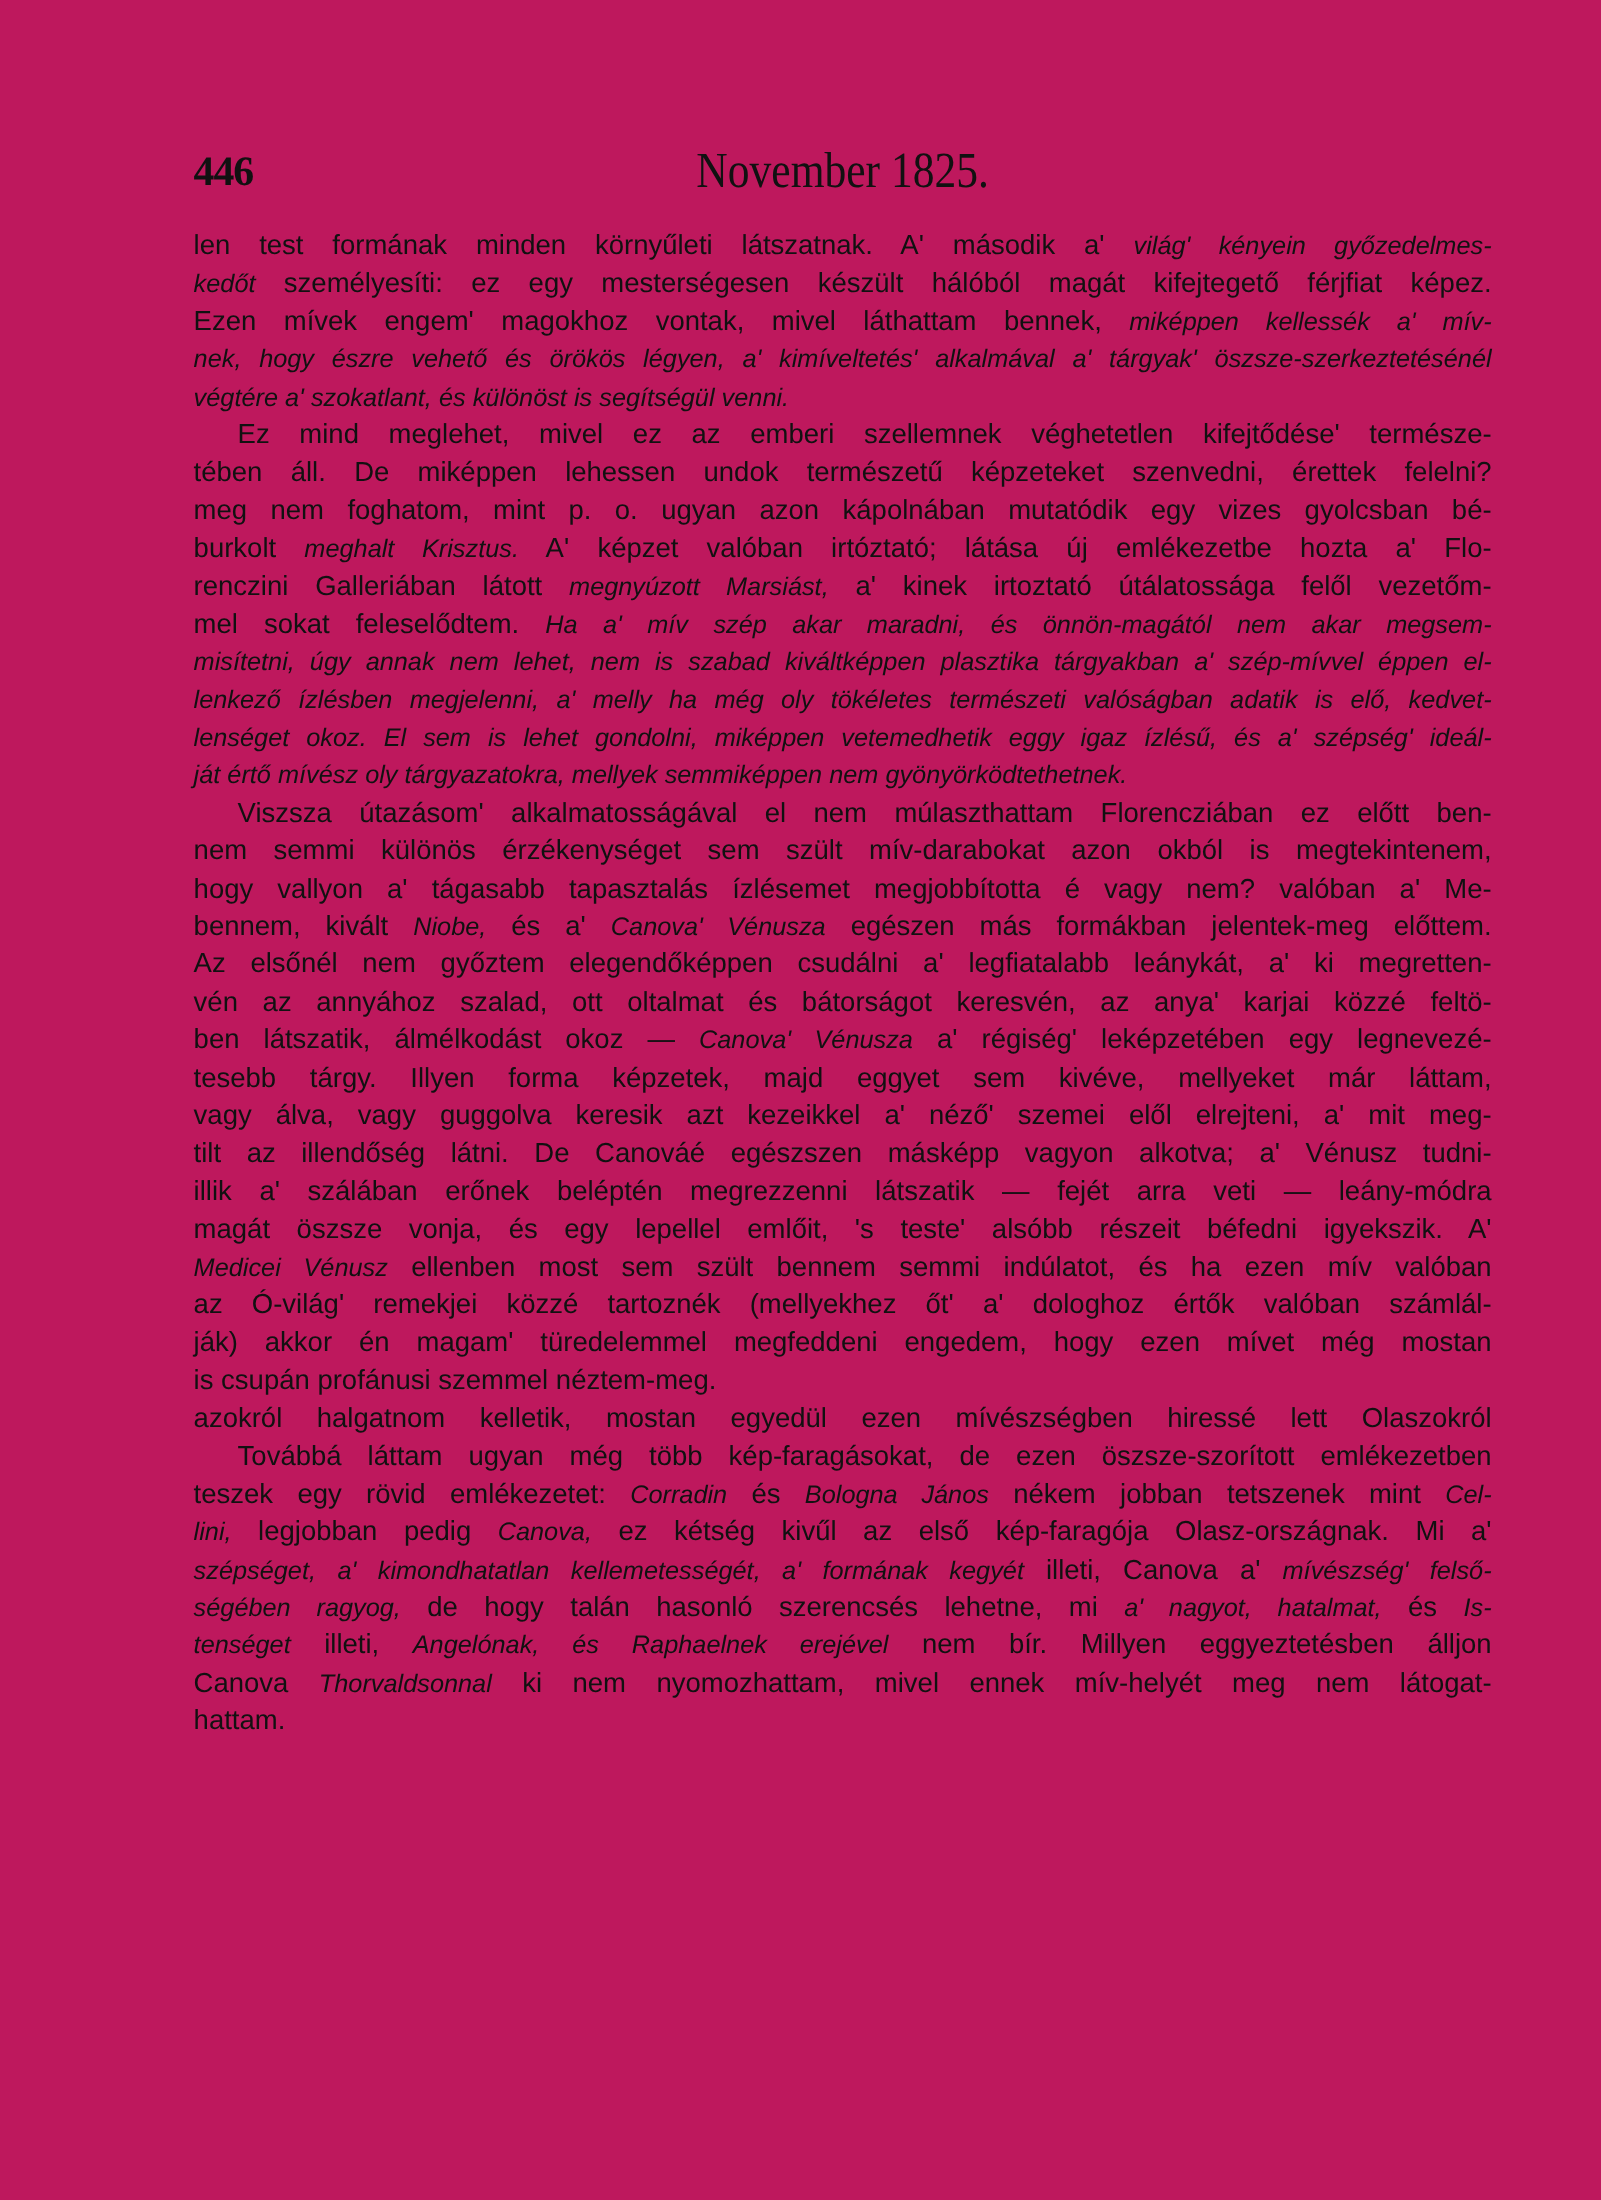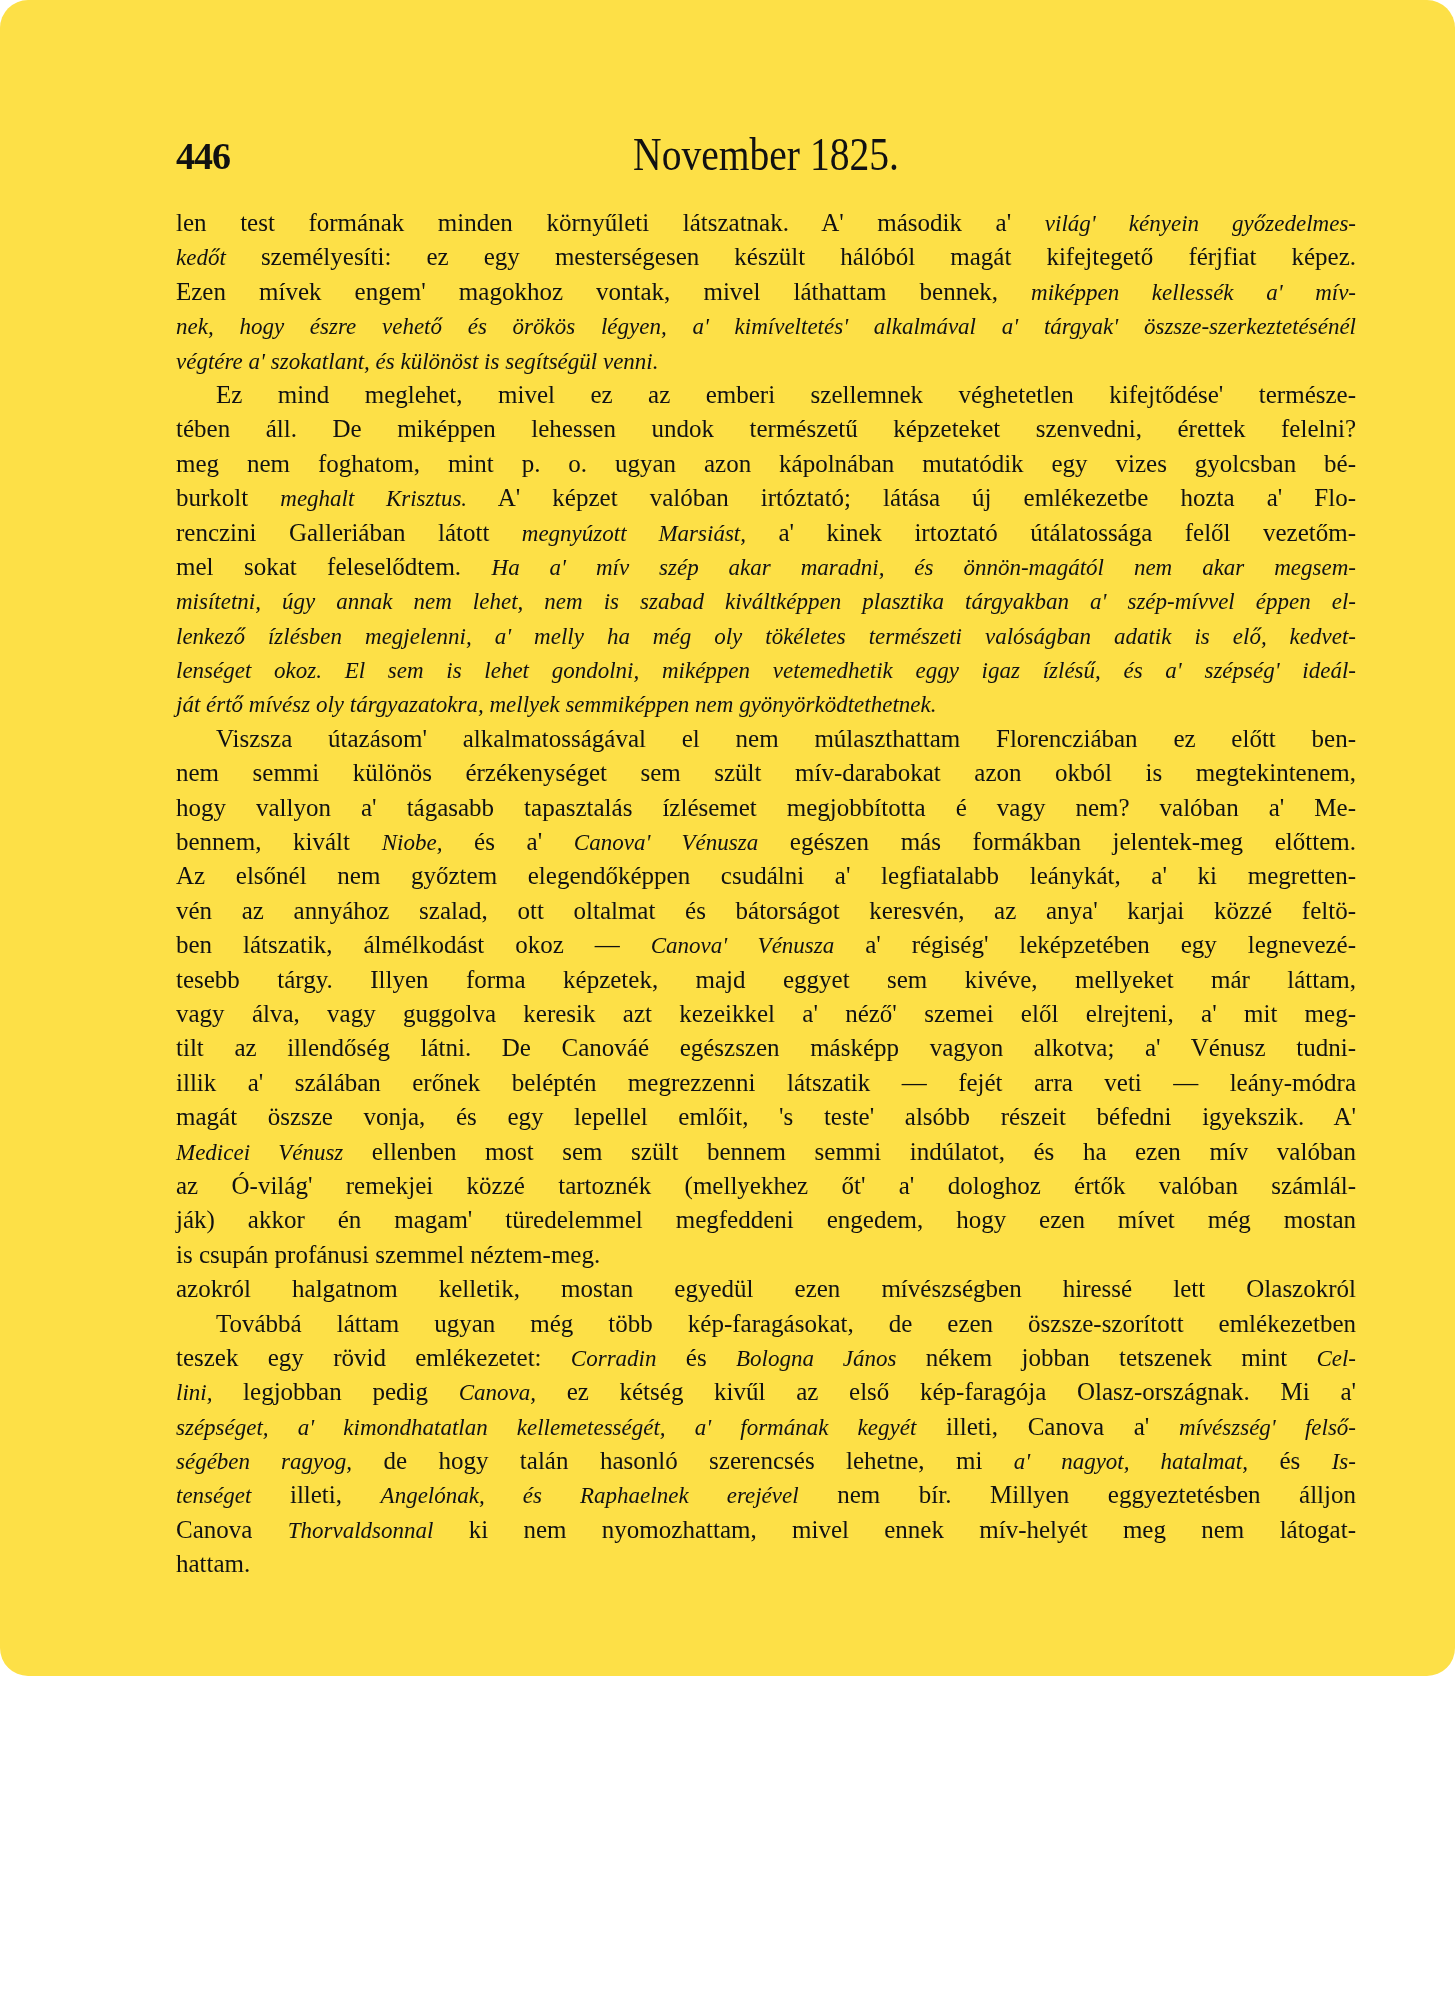--- a/index.html
+++ b/index.html
@@ -1,26 +1,26 @@
 <!DOCTYPE html>
 <html><head>
 <meta charset="utf-8">
 <style>
   html, body { margin: 0; padding: 0; background: #ffffff; }
   body { width: 1455px; height: 2000px; position: relative; overflow: hidden;
          font-family: "DejaVu Serif", "Liberation Serif", serif; color: #111; }
-  .page { position: absolute; left: 0; top: 0; width: 1455px; height: 1676px; background: #fde047; border-radius: 28px; }
+  .page { position: absolute; left: 0; top: 0; width: 1455px; height: 2000px; background: #be185d; }
   .header { position: absolute; top: 128px; left: 176px; width: 1180px; height: 60px; }
   .page-number { position: absolute; left: 0; top: 6px; font-size: 38px; font-weight: bold;
                  font-family: "Liberation Serif", serif; letter-spacing: -1px; }
   .running-title { position: absolute; left: 0; right: 0; text-align: center; top: 0;
                    font-size: 46px; font-family: "Liberation Serif", serif; transform: scaleX(0.86); }
   .body { position: absolute; left: 176px; top: 206px; width: 1180px; }
   .line { height: 34.4px; line-height: 34.4px; font-size: 25px; white-space: nowrap;
-          font-family: Liberation Serif, serif; text-align: justify; text-align-last: justify; }
+          font-family: Liberation Sans, sans-serif; text-align: justify; text-align-last: justify; }
   .line.last { text-align-last: left; }
   .line.indent { padding-left: 40px; }
   .it { font-style: italic; font-size: 23px; }
 </style>
 </head>
 <body>
 
 <div class="page">
   <div class="header">
     <span class="page-number">446</span>

